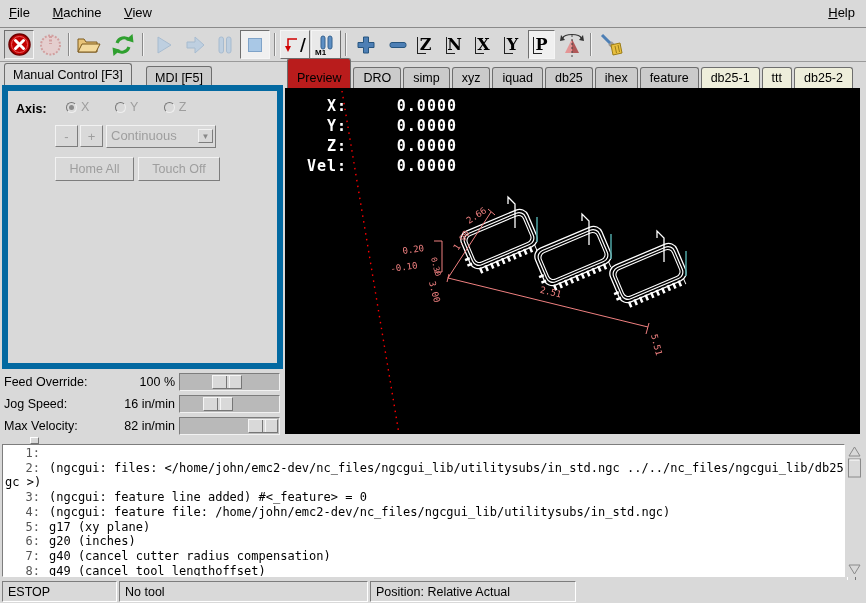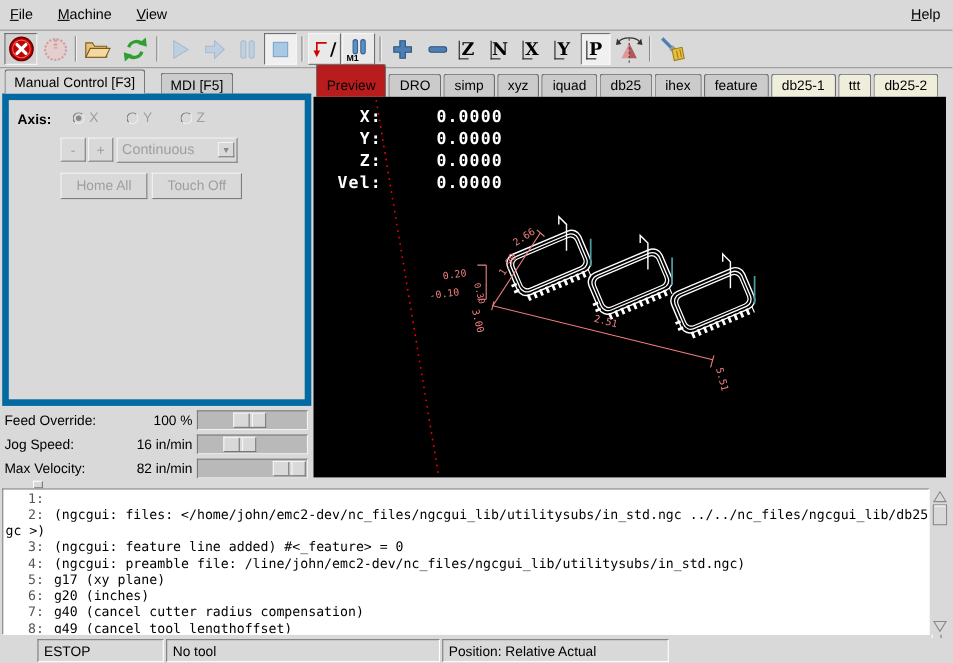--- a/index.html
+++ b/index.html
@@ -88,21 +88,21 @@
     border:1px solid; border-color:#7d7d7d #fff #fff #7d7d7d; overflow:hidden;
     font-family:"DejaVu Sans Mono", monospace; font-size:12px; line-height:14.7px; padding-top:1px; }
   .gl { display:flex; white-space:pre; }
   .ln { width:46px; flex:none; text-align:right; padding-right:9px; color:#555; }
   .gl.wrap .lt { padding-left:2px; }
   .lt { white-space:pre; }
   .vsb { position:absolute; left:846px; top:444px; width:17px; height:133px; background:#d9d9d9; }
   
   .statusbar { position:absolute; left:0; top:580px; width:866px; height:23px; background:#d9d9d9; }
   .scell { position:absolute; top:1px; height:21px; font-size:12.5px; padding:3px 5px;
-    background:#d9d9d9; border:1px solid; border-color:#7d7d7d #fff #fff #7d7d7d; white-space:nowrap; overflow:hidden;margin-left:32px; }
+    background:#d9d9d9; border:1px solid; border-color:#7d7d7d #fff #fff #7d7d7d; white-space:nowrap; overflow:hidden; }
 </style>
 </head>
 <body>
 
 <div class="menubar">
   <span class="menu-item">File</span>
   <span class="menu-item">Machine</span>
   <span class="menu-item">View</span>
   <span class="menu-item menu-help">Help</span>
 </div>
@@ -369,21 +369,21 @@
 </div>
 
 <div class="grip" style="left:30px; top:437px;"></div>
 <div class="grip" style="left:847px; top:574px;"></div>
 
 <div class="gcode">
   <div class="gl"><span class="ln">1:</span></div>
   <div class="gl"><span class="ln">2:</span><span class="lt">(ngcgui: files: &lt;/home/john/emc2-dev/nc_files/ngcgui_lib/utilitysubs/in_std.ngc ../../nc_files/ngcgui_lib/db25.n</span></div>
   <div class="gl wrap"><span class="lt">gc &gt;)</span></div>
   <div class="gl"><span class="ln">3:</span><span class="lt">(ngcgui: feature line added) #&lt;_feature&gt; = 0</span></div>
-  <div class="gl"><span class="ln">4:</span><span class="lt">(ngcgui: preamble file: /line/john/emc2-dev/nc_files/ngcgui_lib/utilitysubs/in_std.ngc)</span></div>
+  <div class="gl"><span class="ln">4:</span><span class="lt">(ngcgui: feature file: /home/john/emc2-dev/nc_files/ngcgui_lib/utilitysubs/in_std.ngc)</span></div>
   <div class="gl"><span class="ln">5:</span><span class="lt">g17 (xy plane)</span></div>
   <div class="gl"><span class="ln">6:</span><span class="lt">g20 (inches)</span></div>
   <div class="gl"><span class="ln">7:</span><span class="lt">g40 (cancel cutter radius compensation)</span></div>
   <div class="gl"><span class="ln">8:</span><span class="lt">g49 (cancel tool lengthoffset)</span></div>
 </div>
 
 <div class="vsb">
   <svg width="17" height="133">
     <polygon points="8.5,3 14,12 3,12" fill="#d9d9d9" stroke="#8a8a8a"></polygon>
     <rect x="2.5" y="15" width="12" height="18" fill="#d9d9d9" stroke="#8a8a8a"></rect>

